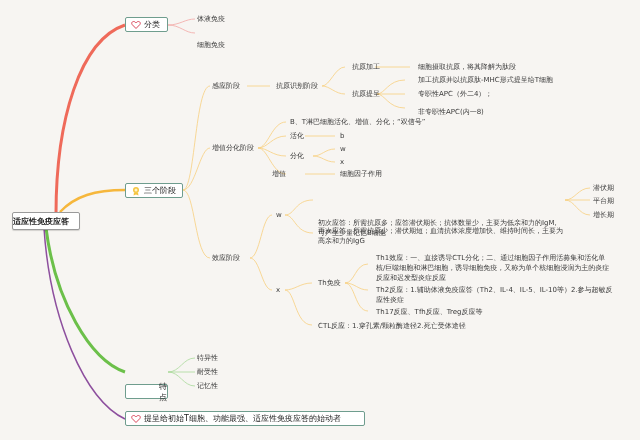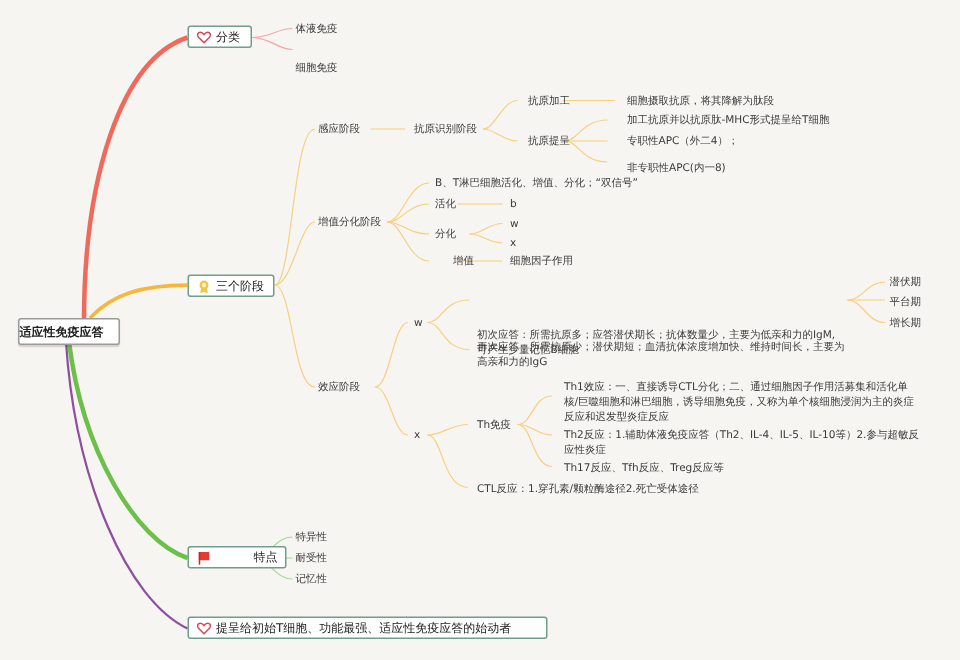--- a/index.html
+++ b/index.html
@@ -99,39 +99,39 @@
 <div class="t" style="left:418px;top:89px;">专职性APC（外二4）；</div>
 <div class="t" style="left:418px;top:86px;margin-top:21px;">非专职性APC(内一8)</div>
 
 <div class="t" style="left:212px;top:143px;">增值分化阶段</div>
 <div class="t" style="left:290px;top:117px;">B、T淋巴细胞活化、增值、分化；“双信号”</div>
 <div class="t" style="left:290px;top:131px;">活化</div>
 <div class="t" style="left:340px;top:131px;">b</div>
 <div class="t" style="left:290px;top:151px;">分化</div>
 <div class="t" style="left:340px;top:144px;">w</div>
 <div class="t" style="left:340px;top:157px;">x</div>
-<div class="t" style="left:302px;top:169px;">增值</div>
+<div class="t" style="left:272px;top:169px;">增值</div>
 <div class="t" style="left:340px;top:169px;">细胞因子作用</div>
 
 <div class="t" style="left:212px;top:253px;">效应阶段</div>
 <div class="t" style="left:276px;top:210px;">w</div>
 <div class="t tw" style="left:318px;top:190px;width:245px;margin-top:28px;">初次应答：所需抗原多；应答潜伏期长；抗体数量少，主要为低亲和力的IgM,可产生少量记忆B细胞</div>
 <div class="t tw" style="left:318px;top:226px;width:245px;">再次应答：所需抗原少；潜伏期短；血清抗体浓度增加快、维持时间长，主要为高亲和力的IgG</div>
 <div class="t" style="left:593px;top:183px;">潜伏期</div>
 <div class="t" style="left:593px;top:196px;">平台期</div>
 <div class="t" style="left:593px;top:210px;">增长期</div>
 
 <div class="t" style="left:276px;top:285px;">x</div>
 <div class="t" style="left:318px;top:278px;">Th免疫</div>
 <div class="t tw" style="left:376px;top:253px;width:238px;">Th1效应：一、直接诱导CTL分化；二、通过细胞因子作用活募集和活化单核/巨噬细胞和淋巴细胞，诱导细胞免疫，又称为单个核细胞浸润为主的炎症反应和迟发型炎症反应</div>
 <div class="t tw" style="left:376px;top:285px;width:238px;">Th2反应：1.辅助体液免疫应答（Th2、IL-4、IL-5、IL-10等）2.参与超敏反应性炎症</div>
 <div class="t" style="left:376px;top:307px;">Th17反应、Tfh反应、Treg反应等</div>
 <div class="t" style="left:318px;top:321px;">CTL反应：1.穿孔素/颗粒酶途径2.死亡受体途径</div>
 
-<div class="main" style="left:125px;top:364px;width:66px;gap:28px;">
+<div class="main" style="left:125px;top:384px;width:43px;gap:28px;">
   <svg class="ic" viewBox="0 0 10 10">
       <rect x="1.5" y="1" width="7" height="5.5" fill="#e53935"></rect>
       <rect x="1.5" y="1" width="1" height="8.5" fill="#c62828"></rect>
     </svg>
   <span>特点</span>
 </div>
 <div class="t" style="left:197px;top:353px;">特异性</div>
 <div class="t" style="left:197px;top:367px;">耐受性</div>
 <div class="t" style="left:197px;top:381px;">记忆性</div>
 

